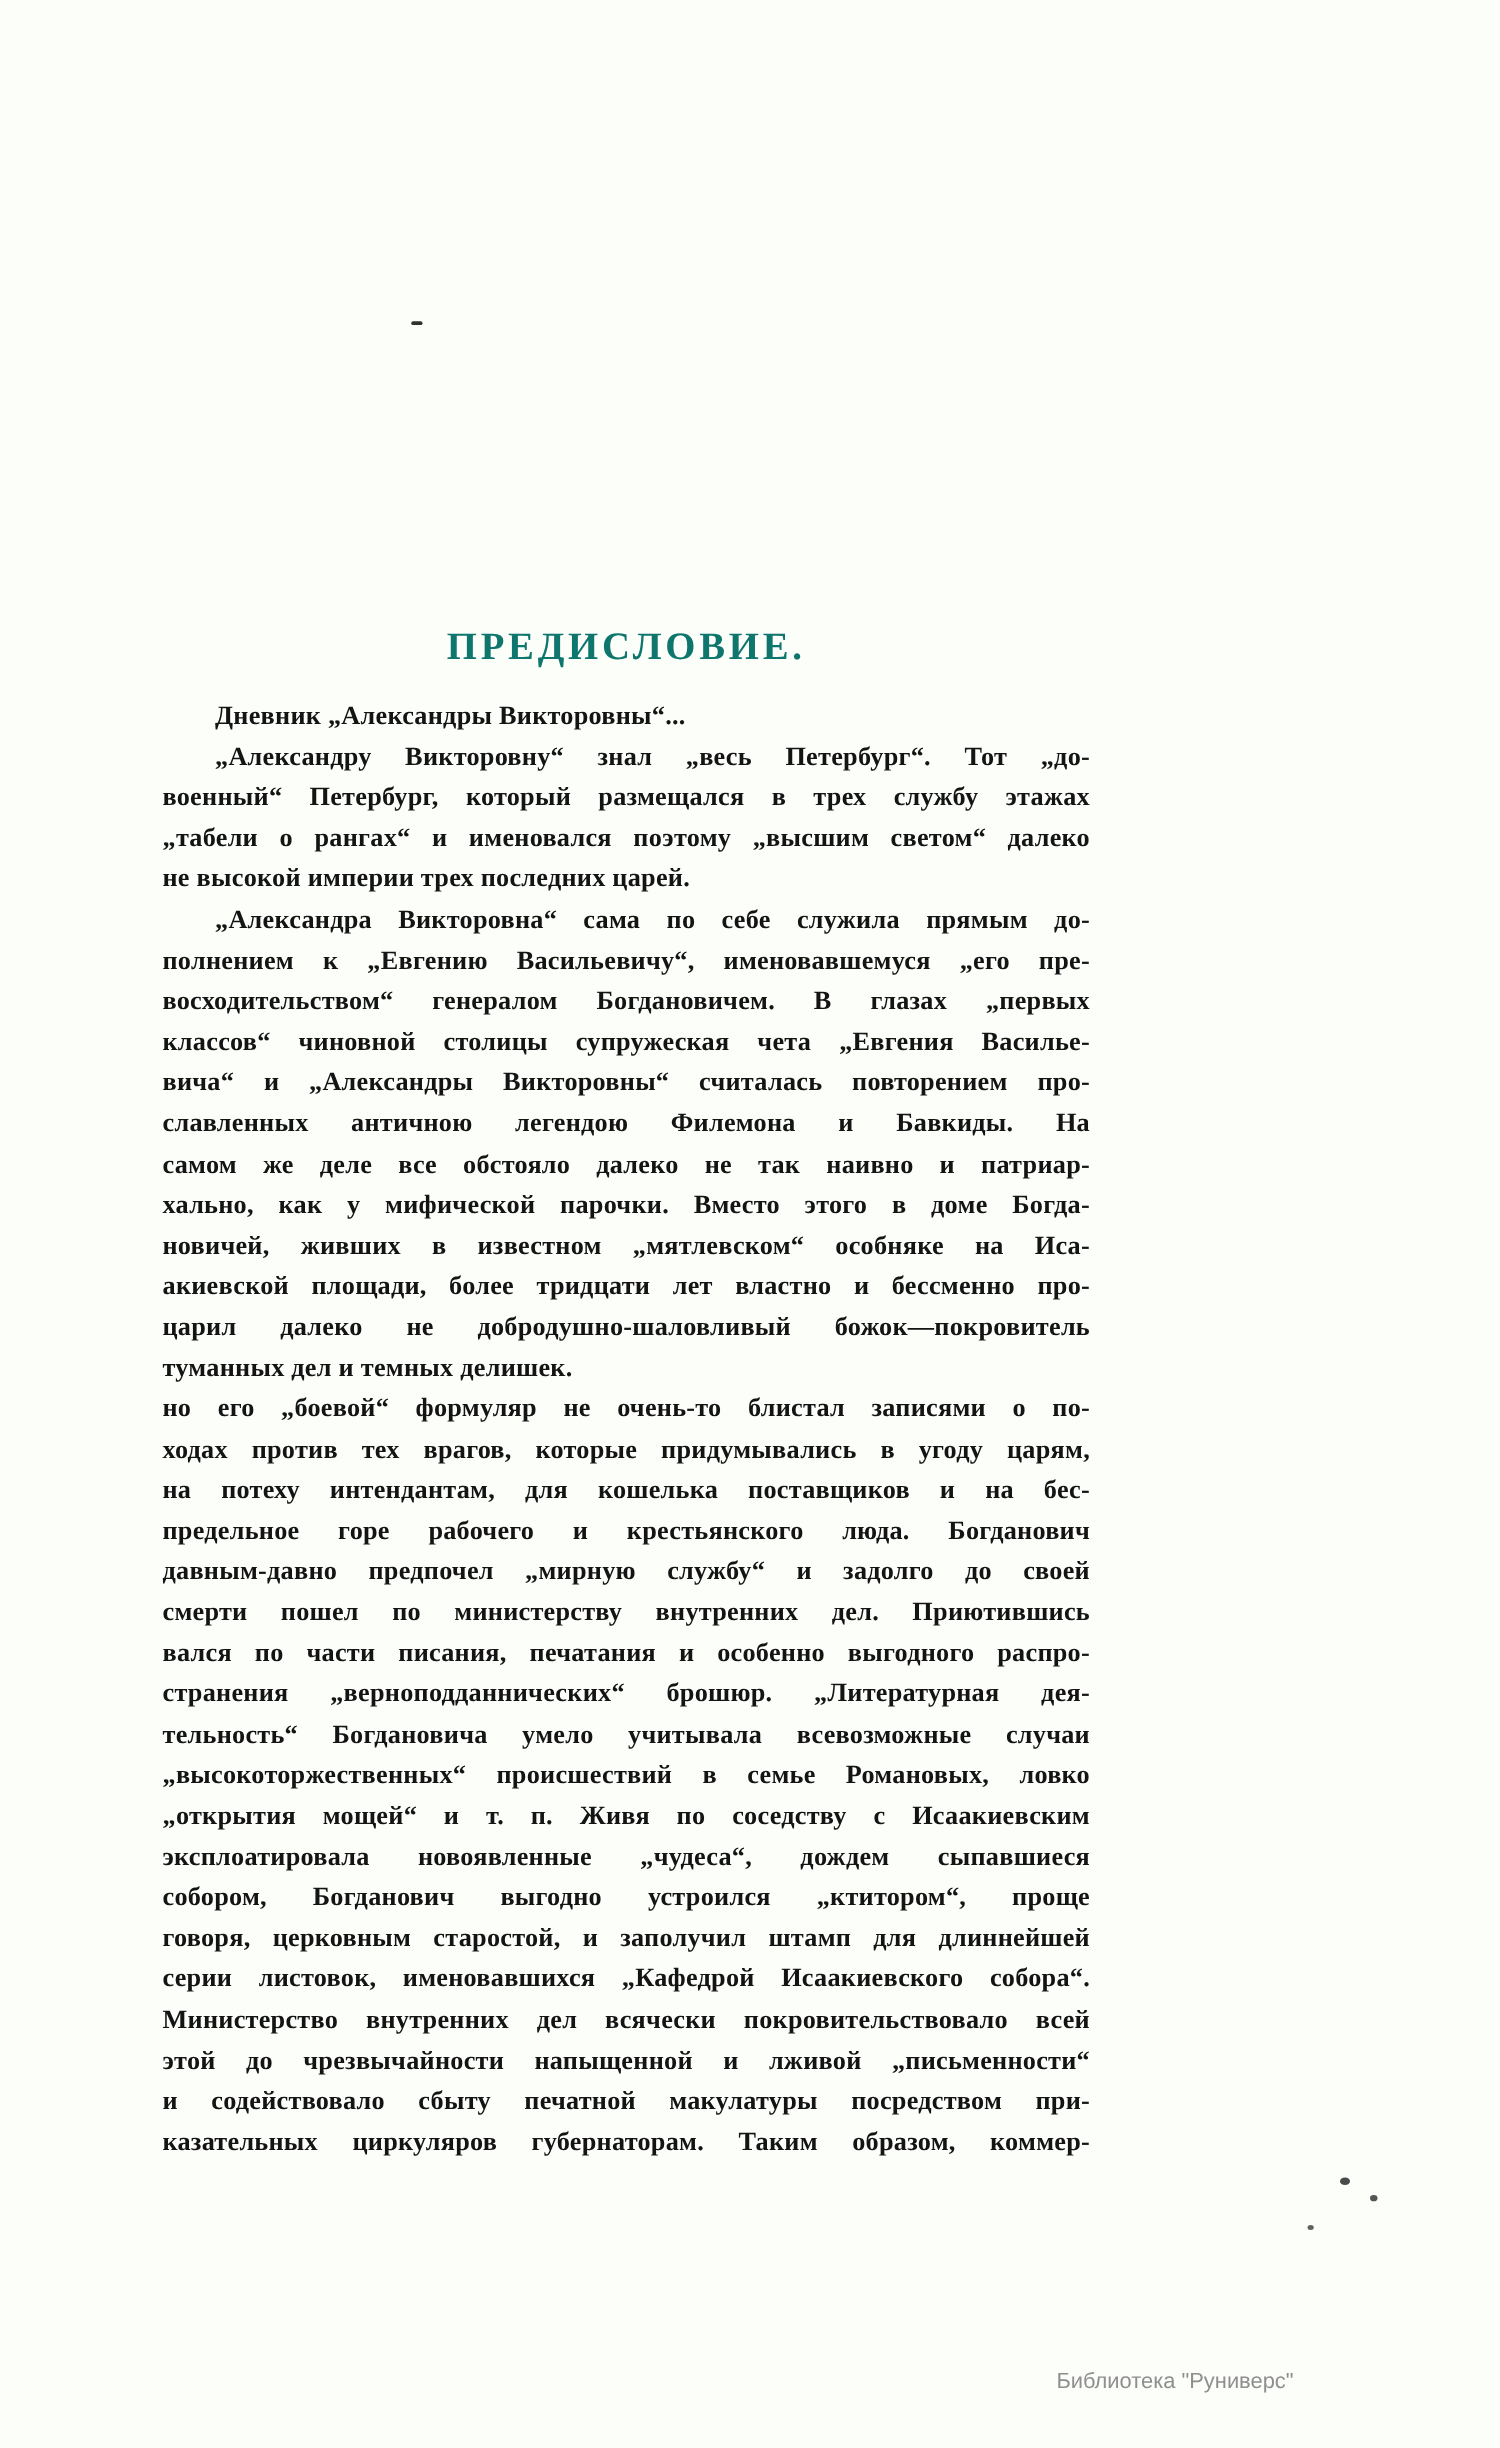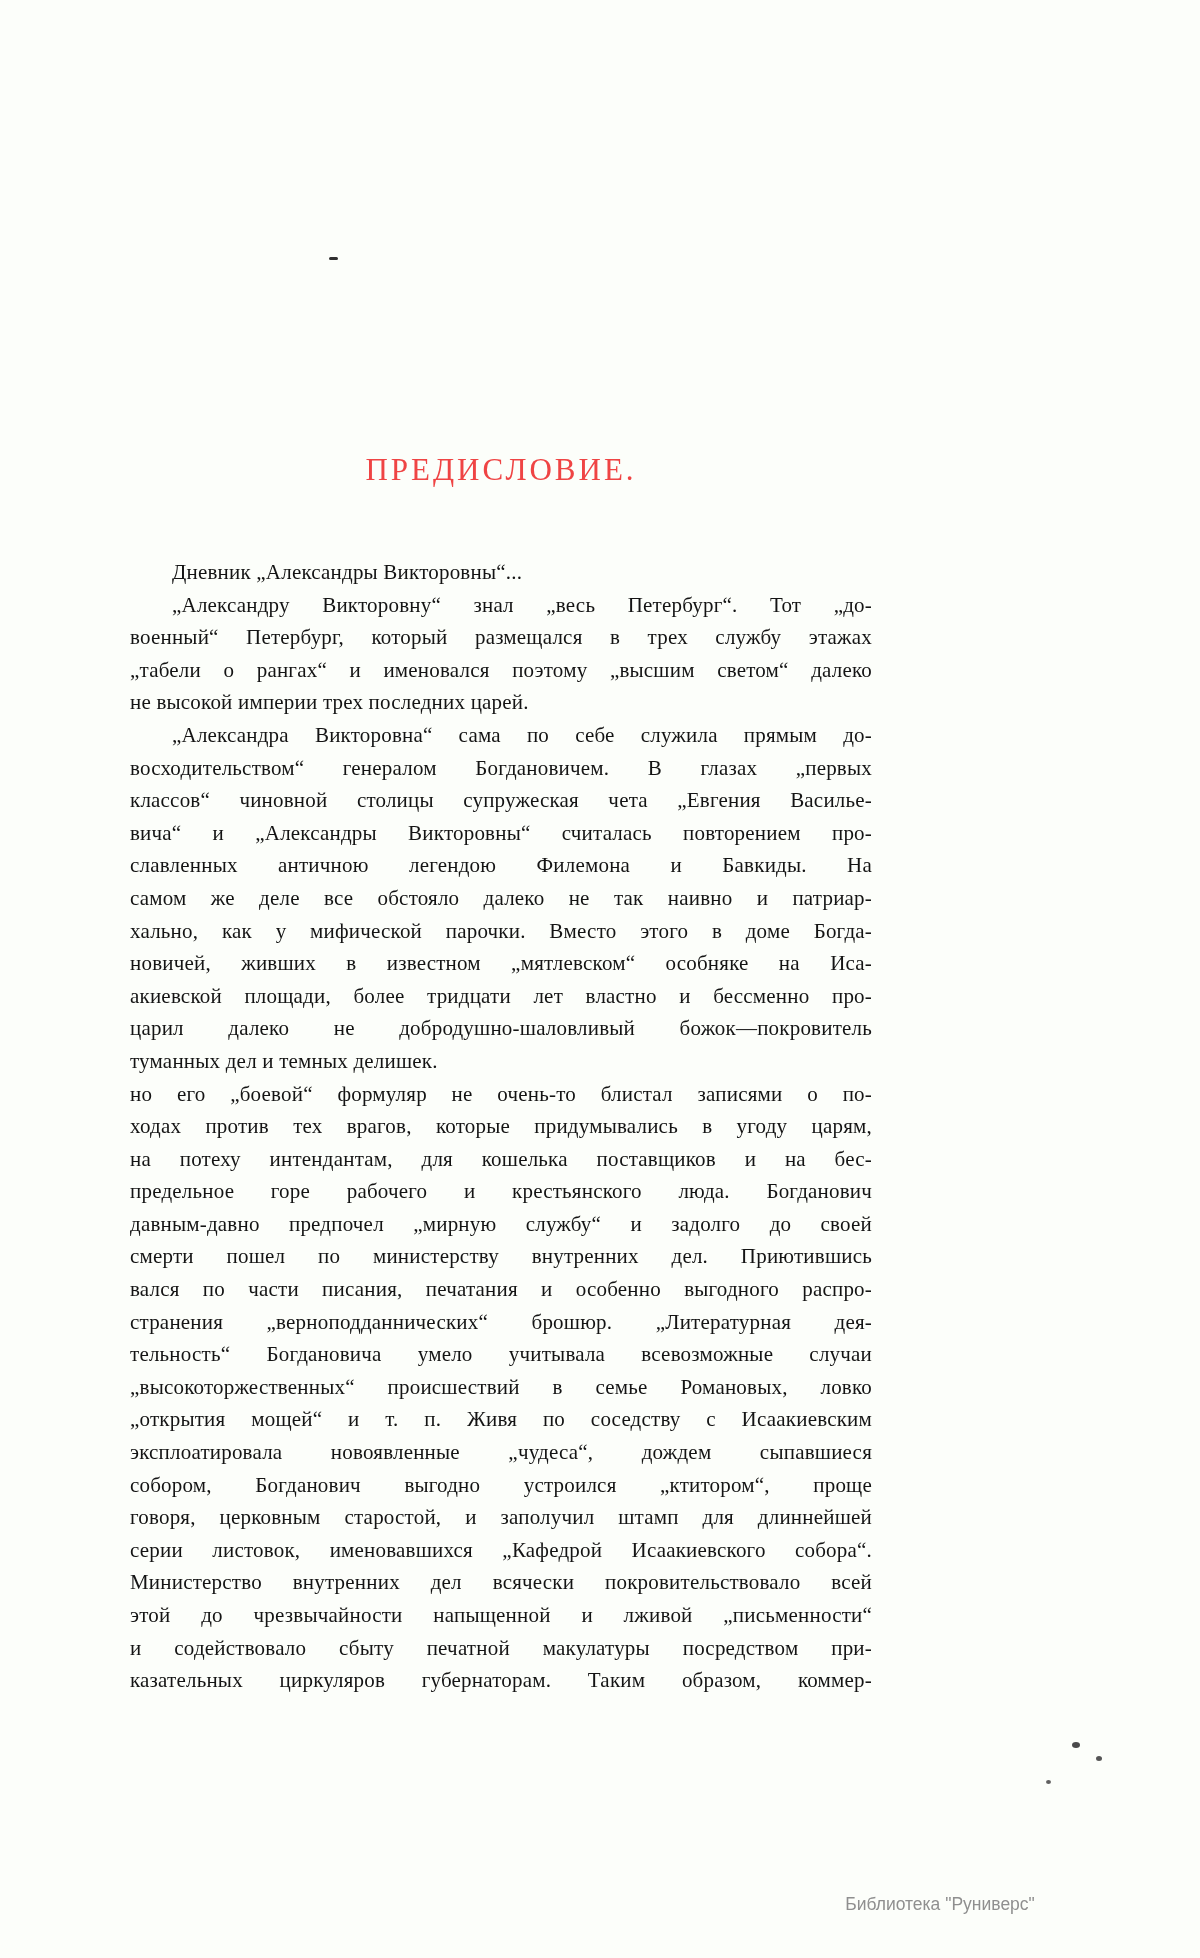--- a/index.html
+++ b/index.html
@@ -16,36 +16,36 @@
     position: relative;
     width: 1200px;
     height: 1958px;
     background: #fcfefa;
     overflow: hidden;
     color: #161616;
   }
   .title {
     position: absolute;
     left: 130px;
-    top: 452px;
+    top: 499px;
     width: 742px;
     margin: 0;
     text-align: center;
     font-size: 31px;
-    font-weight: 400;
+    font-weight: 700;
     letter-spacing: 3px;
-    color: #ef4444;
+    color: #0f766e;
   }
   .body-text {
     position: absolute;
     left: 130px;
     top: 556px;
     width: 742px;
     font-size: 21px;
-    font-weight: 400;
+    font-weight: 700;
     letter-spacing: 0.2px;
     color: #141414;
   }
   .line {
     height: 32.6px;
     line-height: 32.6px;
     text-align: justify;
     text-align-last: justify;
     white-space: normal;
     overflow: visible;
@@ -93,20 +93,21 @@
 
   <h1 class="title">ПРЕДИСЛОВИЕ.</h1>
 
   <div class="body-text" id="body-text">
       <div class="line indent no-just">Дневник „Александры Викторовны“...</div>
       <div class="line indent">„Александру Викторовну“ знал „весь Петербург“. Тот „до-</div>
       <div class="line">военный“ Петербург, который размещался в трех службу этажах</div>
       <div class="line">„табели о рангах“ и именовался поэтому „высшим светом“ далеко</div>
       <div class="line no-just">не высокой империи трех последних царей.</div>
       <div class="line indent">„Александра Викторовна“ сама по себе служила прямым до-</div>
+      <div class="line">полнением к „Евгению Васильевичу“, именовавшемуся „его пре-</div>
       <div class="line">восходительством“ генералом Богдановичем. В глазах „первых</div>
       <div class="line">классов“ чиновной столицы супружеская чета „Евгения Василье-</div>
       <div class="line">вича“ и „Александры Викторовны“ считалась повторением про-</div>
       <div class="line">славленных античною легендою Филемона и Бавкиды. На</div>
       <div class="line">самом же деле все обстояло далеко не так наивно и патриар-</div>
       <div class="line">хально, как у мифической парочки. Вместо этого в доме Богда-</div>
       <div class="line">новичей, живших в известном „мятлевском“ особняке на Иса-</div>
       <div class="line">акиевской площади, более тридцати лет властно и бессменно про-</div>
       <div class="line">царил далеко не добродушно-шаловливый божок—покровитель</div>
       <div class="line no-just">туманных дел и темных делишек.</div>

